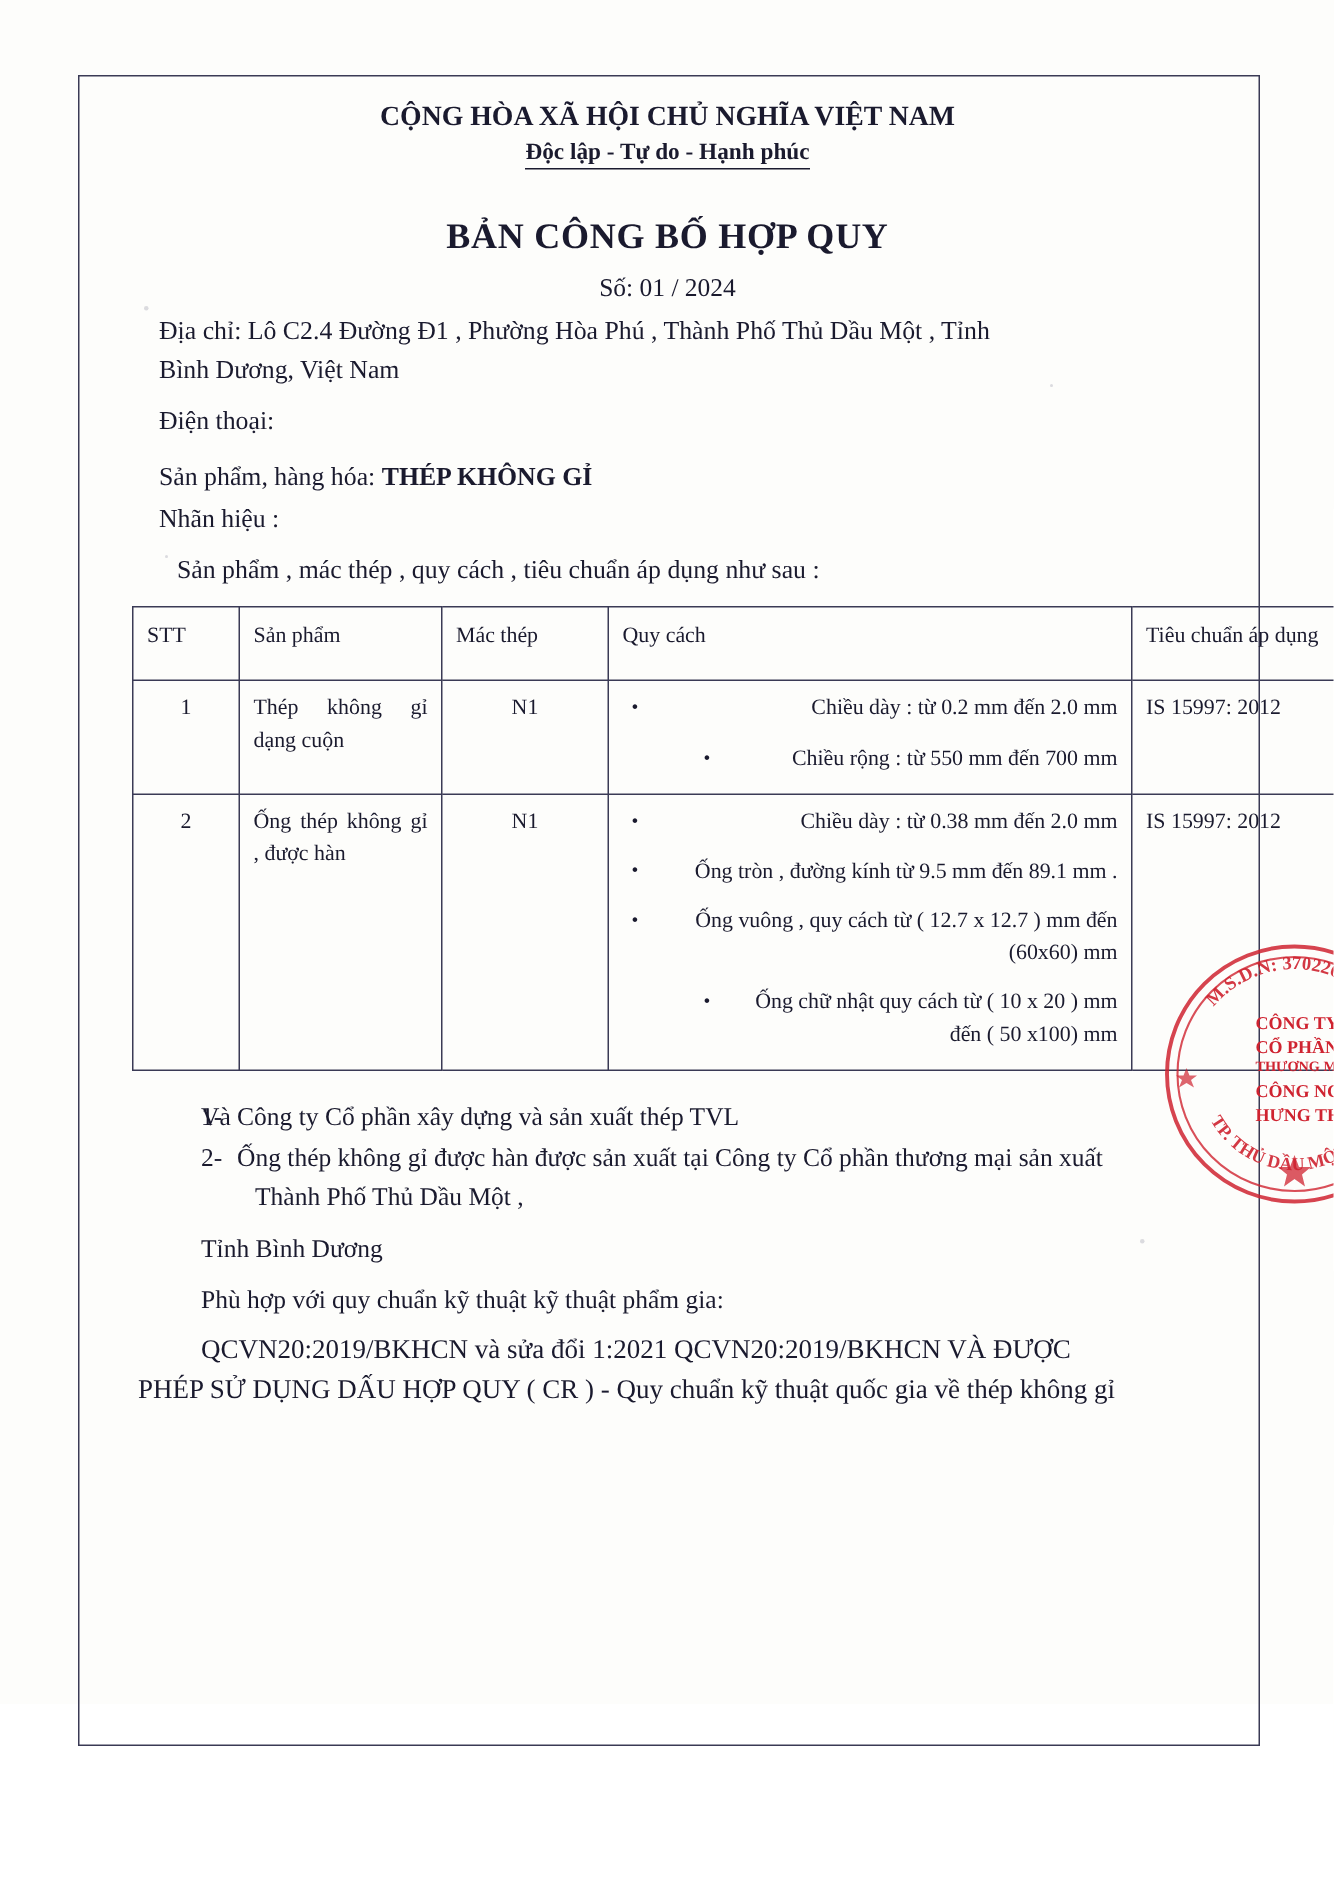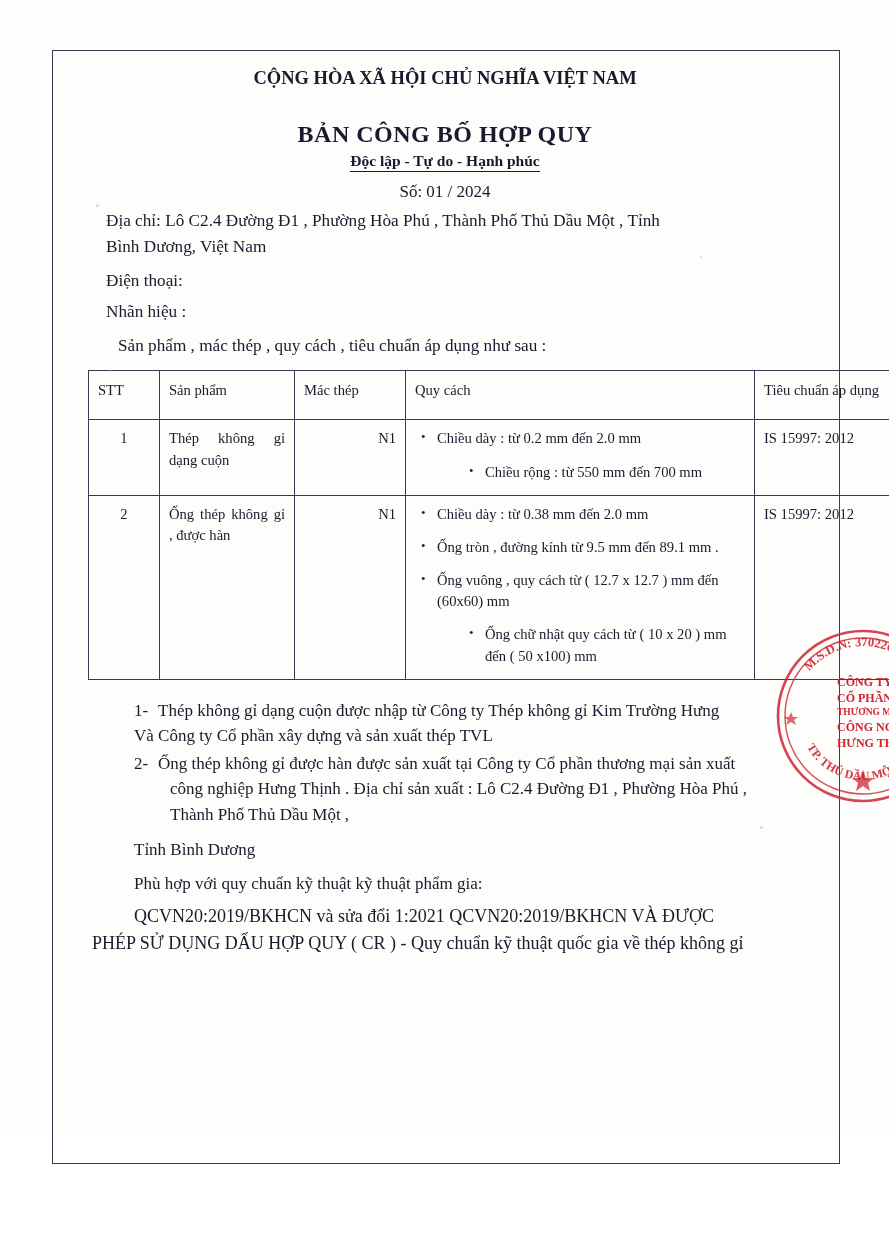--- a/index.html
+++ b/index.html
@@ -90,33 +90,34 @@
     line-height: 1.45;
   }
   table.spec th {
     text-align: left;
     height: 30px;
     padding-top: 9px;
     padding-bottom: 9px;
   }
   th.c-stt, td.c-stt { width: 52px; text-align: center; font-family: Liberation Serif, serif; }
   th.c-prod, td.c-prod { width: 116px; }
-  th.c-grade, td.c-grade { width: 92px; text-align: right; }
+  th.c-grade, td.c-grade { width: 92px; text-align: center; }
   th.c-spec, td.c-spec { width: 330px; }
   th.c-std, td.c-std { width: 122px; }
   td.c-prod { text-align: justify; text-justify: inter-word; }
   ul.bul {
     margin: 0;
     padding-left: 22px;
     list-style: none;
   }
   ul.bul li {
     position: relative;
     margin: 0 0 12px 0;
     line-height: 1.45;
+    text-align: right;
   }
   ul.bul li:last-child { margin-bottom: 2px; margin-left: 48px; }
   ul.bul li:before {
     content: "\2022";
     position: absolute;
     left: -16px;
     top: 0;
     font-size: 13px;
   }
   .notes {
@@ -186,33 +187,36 @@
 <body>
 
 <div class="page">
 
   <div class="scan-frame"></div>
 
   <div class="content">
     <div class="inner">
 
       <div class="ctr" style="font-weight:bold;font-size:18.5px;">CỘNG HÒA XÃ HỘI CHỦ NGHĨA VIỆT NAM</div>
-      <div class="ctr title-3">BẢN CÔNG BỐ HỢP QUY</div>
-
       <div class="ctr">
         <span class="title-2">Độc lập - Tự do - Hạnh phúc</span>
       </div>
+
+      <div class="ctr title-3">BẢN CÔNG BỐ HỢP QUY</div>
       <div class="ctr subtitle">Số: 01 / 2024</div>
 
       <div class="para ind" style="margin-top:6px;">
         <span>Địa chỉ: </span><span>Lô C2.4 Đường Đ1 , Phường Hòa Phú , Thành Phố Thủ Dầu Một , Tỉnh</span>
         <div>Bình Dương, Việt Nam</div>
       </div>
       <div class="para ind" style="margin-top:8px;">Điện thoại:</div>
 
+      <div class="prod-line">
+        <span>Sản phẩm, hàng hóa: </span><span class="bold">THÉP KHÔNG GỈ</span>
+      </div>
       <div class="brand-line">Nhãn hiệu :</div>
       <div class="lead-line">Sản phẩm , mác thép , quy cách , tiêu chuẩn áp dụng như sau :</div>
 
       <table class="spec">
         <thead>
           <tr>
             <th class="c-stt">STT</th>
             <th class="c-prod">Sản phẩm</th>
             <th class="c-grade">Mác thép</th>
             <th class="c-spec">Quy cách</th>
@@ -246,29 +250,27 @@
             </td>
             <td class="c-std">IS 15997: 2012</td>
           </tr>
         </tbody>
       </table>
 
       <div class="notes">
         <div class="note-row">
           <div class="note-num">1-</div>
           <div class="note-txt">
-            <span class="cont">Thép không gỉ dạng cuộn được nhập từ Công ty Thép không gỉ Kim Trường Hưng</span>
             <span class="cont" style="margin-left:-24px;">Và Công ty Cổ phần xây dựng và sản xuất thép TVL</span>
           </div>
         </div>
         <div class="note-row" style="margin-top:2px;">
           <div class="note-num">2-</div>
           <div class="note-txt">
             <span class="cont">Ống thép không gỉ được hàn được sản xuất tại Công ty Cổ phần thương mại sản xuất</span>
-            <span class="cont" style="margin-left:12px;">công nghiệp Hưng Thịnh . Địa chỉ sản xuất : Lô C2.4 Đường Đ1 , Phường Hòa Phú ,</span>
             <span class="cont" style="margin-left:12px;">Thành Phố Thủ Dầu Một ,</span>
           </div>
         </div>
       </div>
 
       <div class="tail">Tỉnh Bình Dương</div>
       <div class="tail2">Phù hợp với quy chuẩn kỹ thuật kỹ thuật phẩm gia:</div>
       <div class="final">
         <span>QCVN20:2019/BKHCN và sửa đổi 1:2021  QCVN20:2019/BKHCN VÀ ĐƯỢC</span>
         <span class="l2">PHÉP SỬ DỤNG DẤU HỢP QUY ( CR ) -  Quy chuẩn kỹ thuật quốc gia về thép không gỉ</span>

